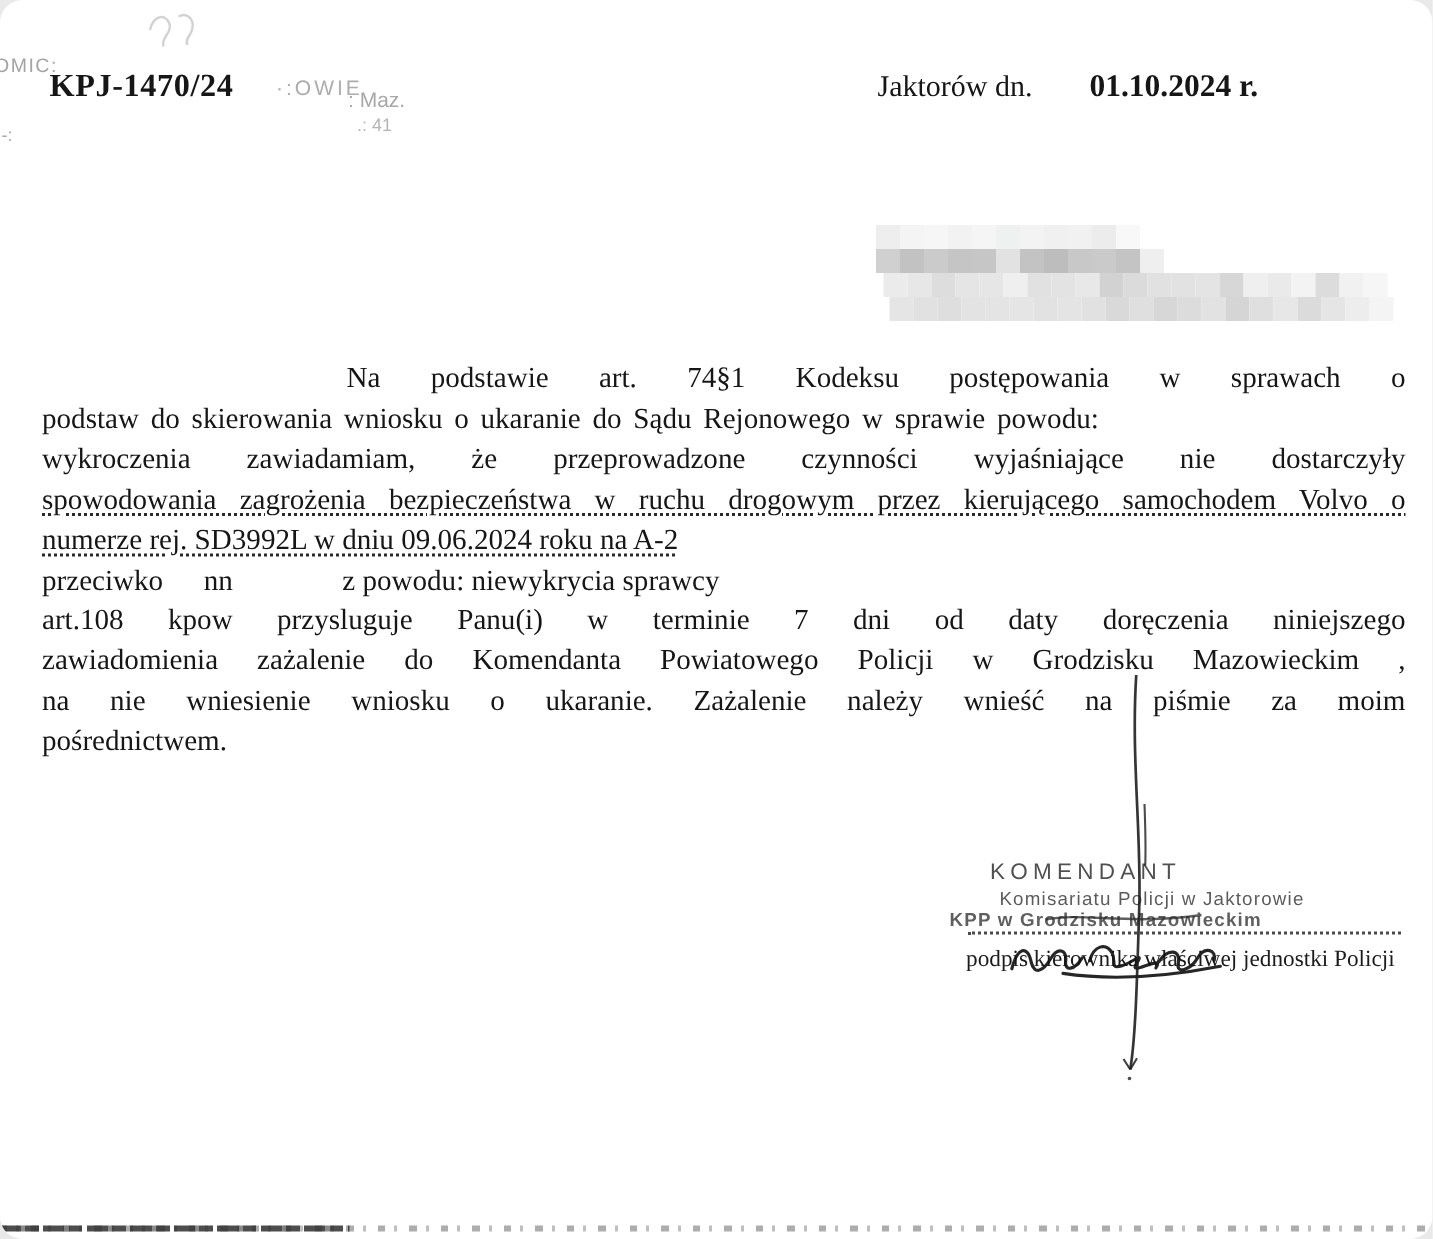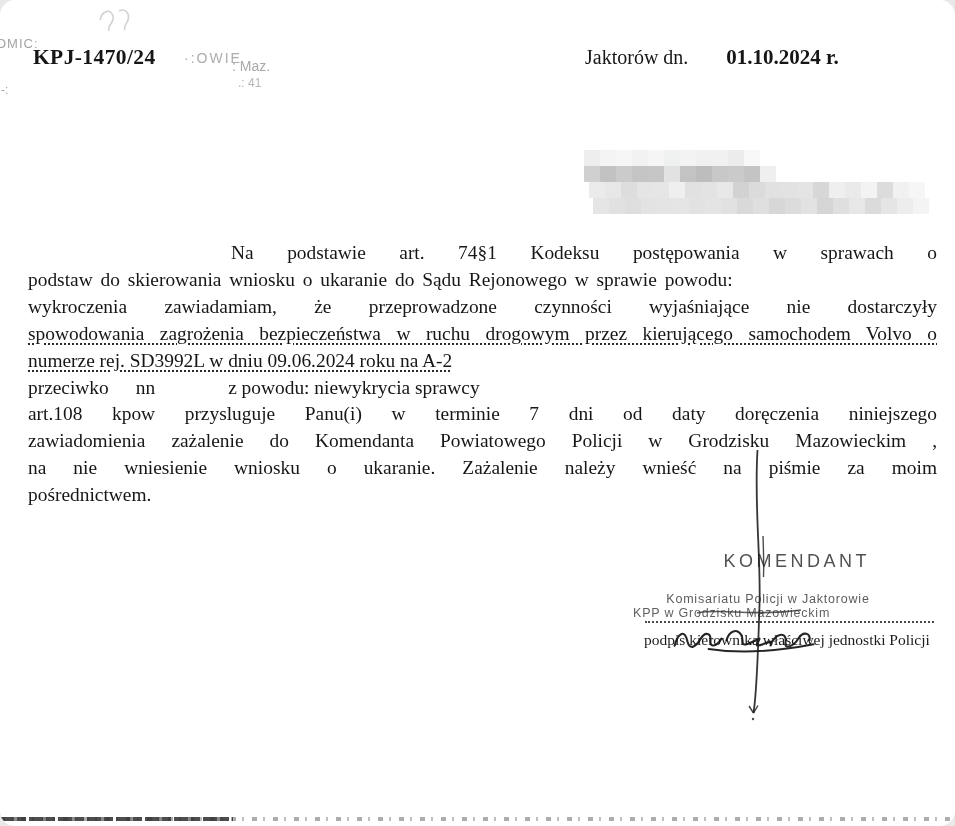--- a/index.html
+++ b/index.html
@@ -28,23 +28,23 @@
   .bodytext{position:absolute;left:28px;top:240px;width:909px;font-size:19.4px;line-height:26.9px;}
   .line{display:block;text-align:justify;text-align-last:justify;white-space:normal;}
   .l-indent{padding-left:203px;}
   .l-left{text-align:left;text-align-last:left;}
   .l-sp{word-spacing:3px;}
   .dotted-u{text-decoration-line:underline;text-decoration-style:dotted;text-decoration-color:#2a2a2a;text-decoration-thickness:1.8px;text-underline-offset:4px;}
   .vs-value{margin-left:27px;}
   .vs-reason{margin-left:73px;}
   
   .stamp{position:absolute;font-family:"Liberation Sans",sans-serif;color:#383838;filter:blur(.35px);white-space:nowrap;}
-  .stamp-1{left:660px;top:551px;width:210px;text-align:right;font-size:18px;letter-spacing:3.5px;opacity:.88;}
+  .stamp-1{left:660px;top:573px;width:210px;text-align:left;font-size:15px;letter-spacing:3.5px;opacity:.88;}
   .stamp-2{left:633px;top:592px;width:270px;text-align:center;font-size:12.5px;letter-spacing:.8px;opacity:.82;}
-  .stamp-3{left:633px;top:606px;width:235px;text-align:left;font-size:12.5px;letter-spacing:.8px;opacity:.8;}
+  .stamp-3{left:633px;top:606px;width:235px;text-align:left;font-size:12.5px;letter-spacing:.8px;opacity:.8;font-weight:bold;}
   .dotline{position:absolute;left:645px;top:611px;width:289px;height:10px;border-bottom:2px dotted #4a4a4a;}
   .caption{position:absolute;left:644px;top:631px;font-size:15.5px;color:#1c1c1c;white-space:nowrap;}
   .overlay{position:absolute;inset:0;pointer-events:none;}
   
   .noise{position:absolute;left:0;top:817px;width:955px;height:4px;
     background:repeating-linear-gradient(90deg,#6a6a6a 0 5px,transparent 5px 11px,#8a8a8a 11px 13px,transparent 13px 21px);
     opacity:.55;}
   .noise-dark{position:absolute;left:0;top:817px;width:233px;height:4px;
     background:repeating-linear-gradient(90deg,#2e2e2e 0 14px,#777 14px 17px,#2e2e2e 17px 26px,transparent 26px 29px);
     opacity:.85;}

